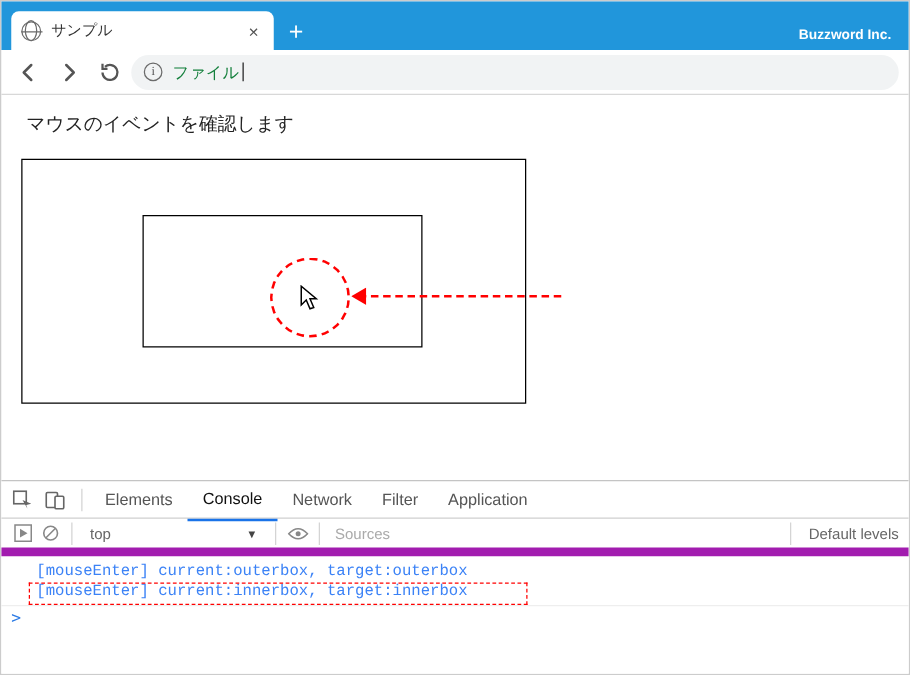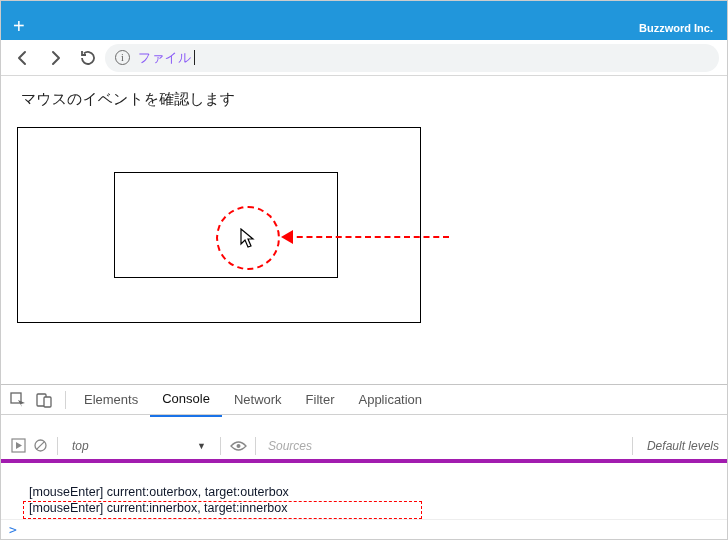--- a/index.html
+++ b/index.html
@@ -13,59 +13,64 @@
   .globe:after{content:"";position:absolute;left:-1.5px;right:-1.5px;top:50%;height:0;border-top:1.5px solid #6b6b6b;}
   .tab-title { font-size:12px; color:#333; flex:1; }
   .tab-close { font-size:14px; color:#555; padding:0 4px; }
   .newtab { color:#fff; font-size:20px; margin:0 0 4px 12px; line-height:1;}
   .brand { margin-left:auto; color:#fff; font-weight:700; font-size:11px; padding:0 14px 6px 0;}
   
   .toolbar { height:36px; border-bottom:1px solid #d8d8d8; display:flex; align-items:center; padding:0 8px; gap:4px;}
   .tbtn { width:28px; height:28px; display:flex; align-items:center; justify-content:center; color:#555; font-size:17px; }
   .addr { flex:1; height:28px; background:#f1f3f4; border-radius:14px; display:flex; align-items:center; padding:0 10px; color:#555; font-size:13px;}
   .info-icon { width:15px; height:15px; border:1.3px solid #6b6b6b; border-radius:50%; display:flex; align-items:center; justify-content:center; font-size:10px; margin-right:8px; font-family:serif;}
-  .addr-text { color:#8b5cf6; }
+  .addr-text { color:#15803d; }
   .caret { width:1px; height:15px; background:#222; margin-left:3px;}
   
   .page { padding:14px 14px 0 14px; }
   .heading { font-size:15px; color:#222; margin:0 0 18px 6px;}
   .outer { width:404px; height:196px; border:1.8px solid #000; position:relative; margin-left:2px;}
   .inner { position:absolute; left:96px; top:44px; width:224px; height:106px; border:1.8px solid #000;}
   
   .dashed-circle { position:absolute; left:198px; top:78px; width:64px; height:64px; border:2px dashed #f00; border-radius:50%;}
   
   .arrow-line { position:absolute; left:269px; top:108px; width:162px; height:0; border-top:2px dashed #f00;}
   .arrow-head { position:absolute; left:263px; top:102px;}
   .arrow-head svg { display:block;}
   
   .cursor { position:absolute; left:222px; top:100px; }
   
-  .devtools { position:absolute; left:0; right:0; bottom:0; top:383px; border-top:1px solid #c4c4c4; background:#fff; display:flex; flex-direction:column;justify-content:space-between;}
+  .devtools { position:absolute; left:0; right:0; bottom:0; top:383px; border-top:1px solid #c4c4c4; background:#fff; display:flex; flex-direction:column;}
   .dt-tabs { height:30px; display:flex; align-items:center; border-bottom:1px solid #d0d0d0; font-size:13px; color:#555;}
   .dt-left { display:flex; align-items:center; padding-left:6px; gap:4px;}
   .dt-ic { width:22px; height:22px; display:flex; align-items:center; justify-content:center;}
   .dt-tab { padding:0 12px; height:30px; display:flex; align-items:center; cursor:default;}
   .dt-tab.active { color:#111; border-bottom:2px solid #1a73e8; height:34px;}
-  .dt-filter { height:30px; display:flex; align-items:center; border-bottom:4px solid #a21caf; font-size:12px; color:#666;font-style:italic;}
+  .dt-filter { height:30px; display:flex; align-items:center; border-bottom:7px solid #a21caf; font-size:12px; color:#666;}
   .ctx { padding:0 8px; min-width:150px; display:flex; align-items:center;}
   .ctx .sel{flex:1;}
   .tri { font-size:9px; color:#444; margin-left:4px;}
   .vline { width:1px; height:18px; background:#d4d4d4; margin:0 6px;}
   .filterbox { flex:1 1 auto; min-width:0; padding:0 6px; color:#aaa;}
   .levels { padding:0 8px; white-space:nowrap;}
   .console { padding:4px 0 2px 0; font-size:12.5px;}
-  .log { padding:1px 0 1px 28px; font-family:Liberation Sans, sans-serif; color:#0f172a;}
+  .log { padding:1px 0 1px 28px; font-family:Liberation Mono, monospace; color:#3b82f6;}
   .highlight { position:absolute; left:22px; top:70px; width:399px; height:18px; border:1.5px dashed #f00;}
   .prompt { color:#2c7be5; font-family:Consolas,Menlo,monospace; font-size:13px; padding:2px 8px 0 8px; border-top:1px solid #eee; margin-top:3px;}
   .inspect svg, .device svg, .play svg, .ban svg, .eye svg { display:block; }
 </style>
 </head>
 <body>
 
 <div class="titlebar">
+  <div class="tab">
+    <span class="globe"></span>
+    <span class="tab-title">サンプル</span>
+    <span class="tab-close">×</span>
+  </div>
   <span class="newtab">+</span>
   <div class="brand">Buzzword Inc.</div>
 </div>
 
 <div class="toolbar">
   <div class="tbtn">
     <svg width="18" height="18" viewBox="0 0 18 18">
         <path d="M11 3 L5 9 L11 15" stroke="#555" stroke-width="2" fill="none" stroke-linecap="round" stroke-linejoin="round"></path>
       </svg>
   </div>

